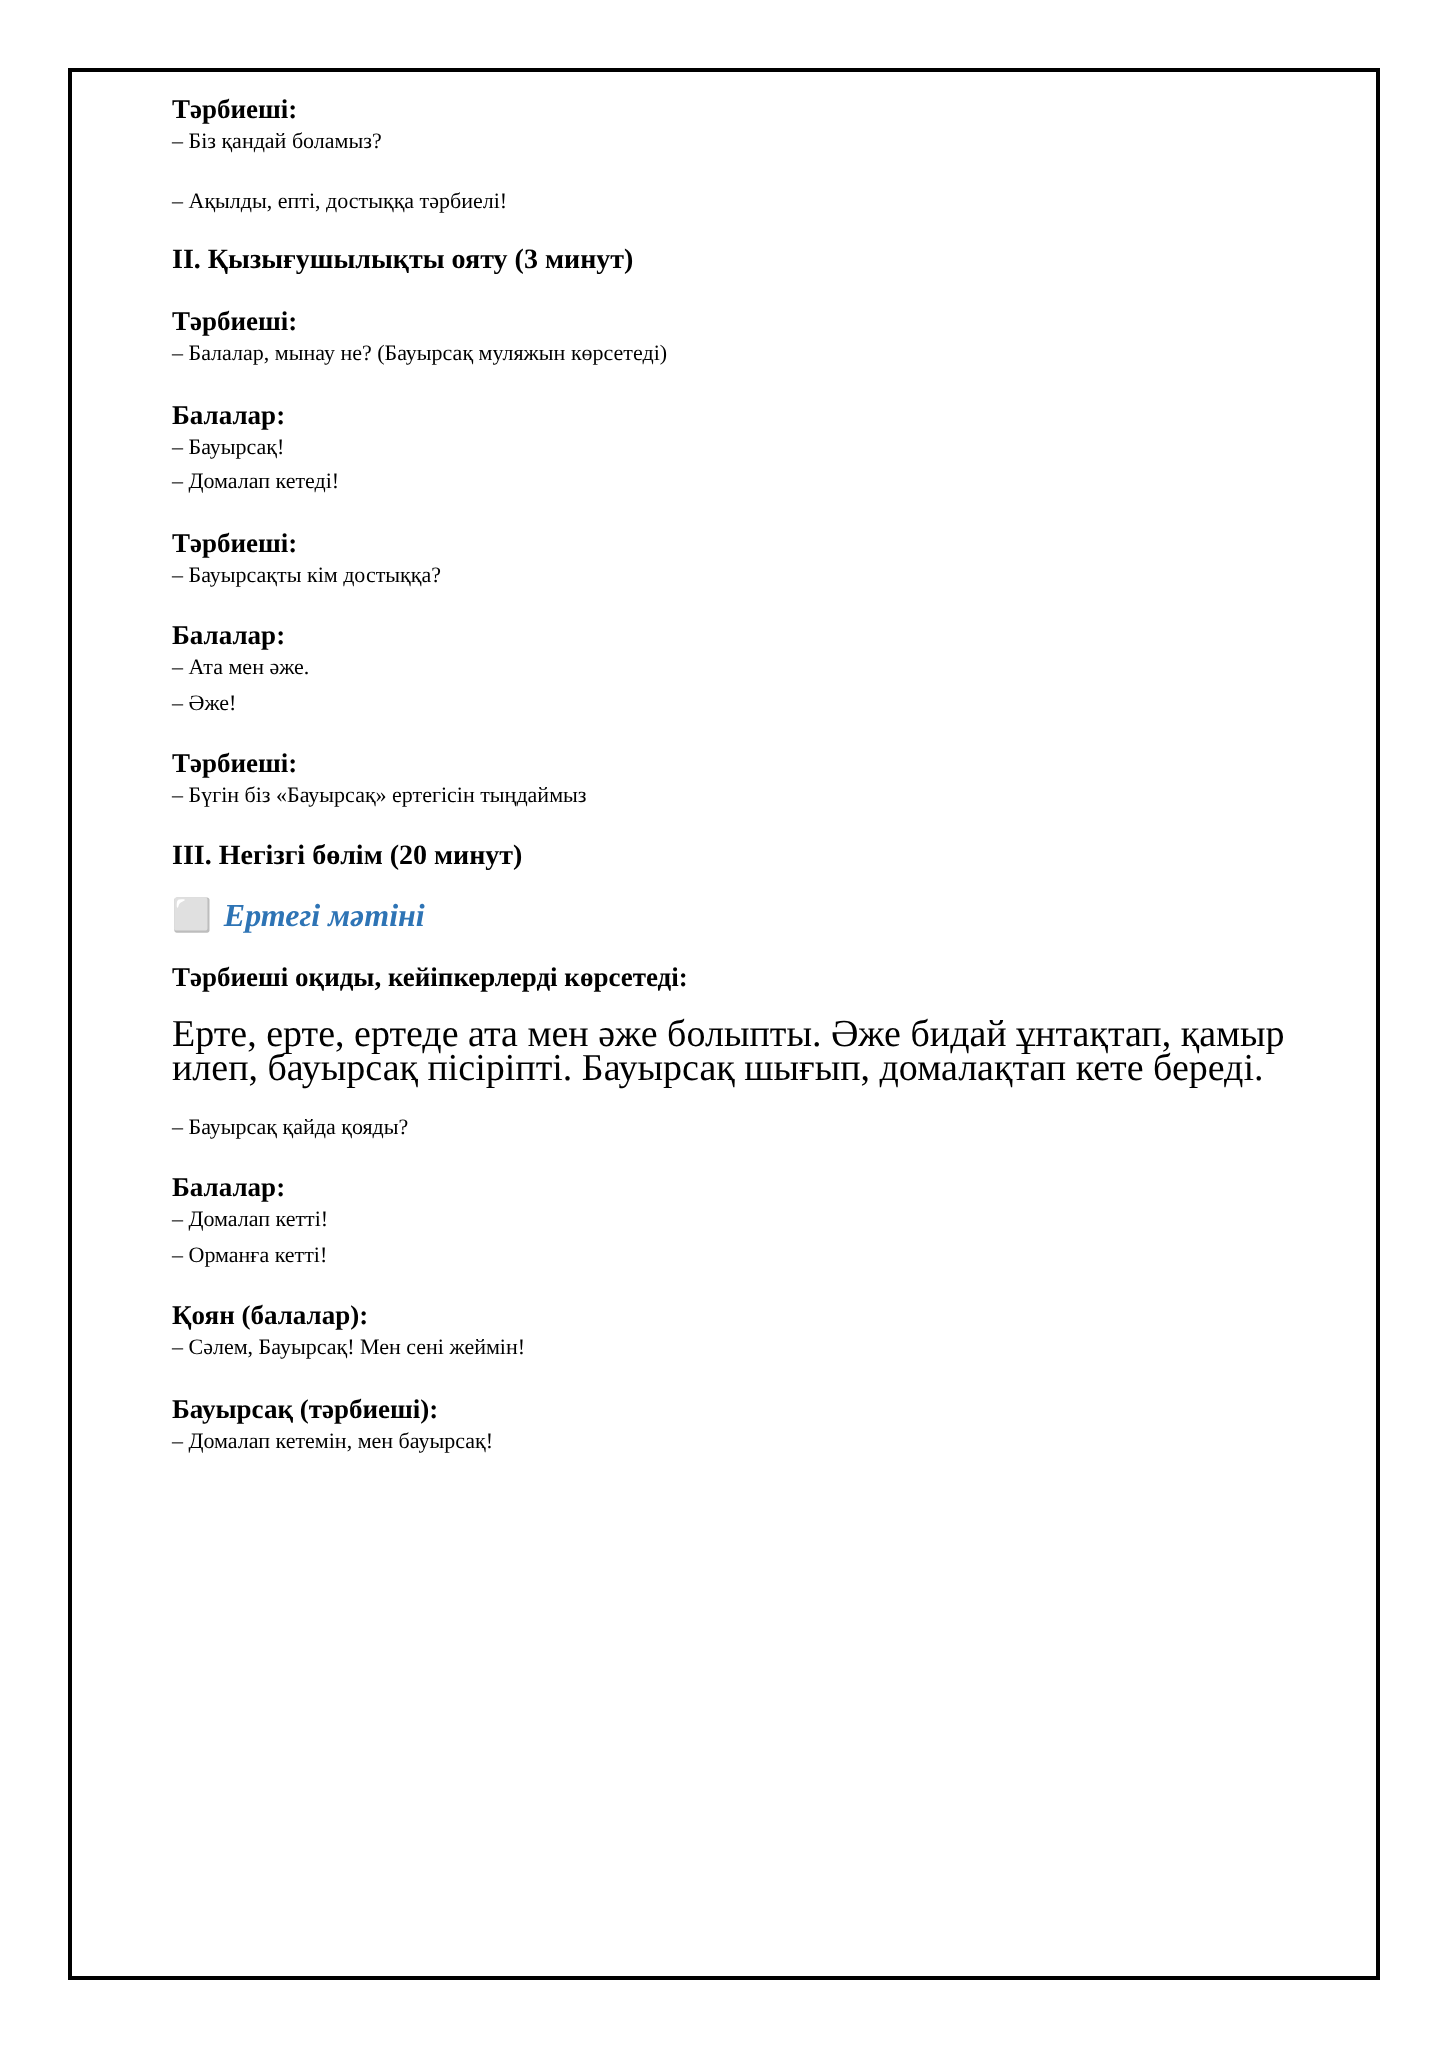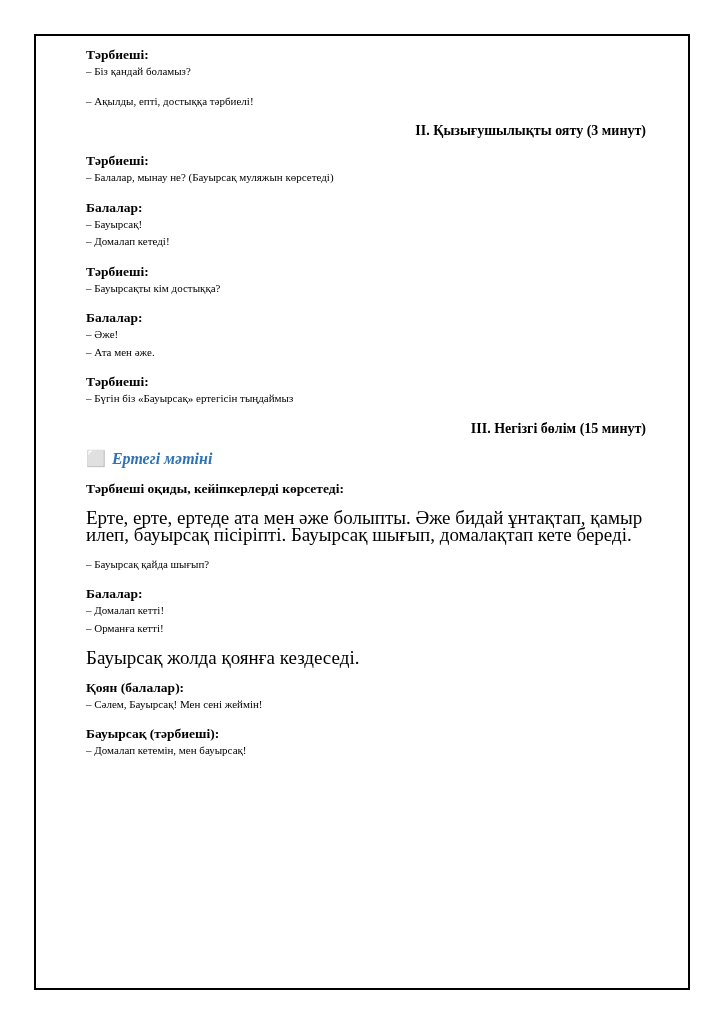--- a/index.html
+++ b/index.html
@@ -48,21 +48,20 @@
   .line {
     font-size: 11px;
     line-height: 17.5px;
     margin: 0;
   }
   .heading {
     font-weight: bold;
     font-size: 14px;
     line-height: 18px;
     margin: 0 0 12px 0;
-    text-align: right;
   }
   .subheading {
     font-weight: bold;
     font-style: italic;
     font-size: 16px;
     color: #2E74B5;
     line-height: 18px;
     margin: 0 0 12px 0;
   }
   .subheading .bullet {
@@ -99,42 +98,41 @@
         <div class="speaker">Балалар:</div>
         <div class="line">– Бауырсақ!</div>
         <div class="line">– Домалап кетеді!</div>
       </div>
       <div class="blk">
         <div class="speaker">Тәрбиеші:</div>
         <div class="line">– Бауырсақты кім достыққа?</div>
       </div>
       <div class="blk">
         <div class="speaker">Балалар:</div>
+        <div class="line">– Ата мен әже.</div>
         <div class="line">– Әже!</div>
-        <div class="line">– Ата мен әже.</div>
       </div>
       <div class="blk">
         <div class="speaker">Тәрбиеші:</div>
         <div class="line">– Бүгін біз «Бауырсақ» ертегісін тыңдаймыз</div>
       </div>
-      <div class="heading">III. Негізгі бөлім (15 минут)</div>
+      <div class="heading">III. Негізгі бөлім (20 минут)</div>
       <div class="subheading"><span class="bullet">⬜</span><span>Ертегі мәтіні</span></div>
       <div class="blk">
         <div class="speaker">Тәрбиеші оқиды, кейіпкерлерді көрсетеді:</div>
       </div>
       <div class="narration">Ерте, ерте, ертеде ата мен әже болыпты. Әже бидай ұнтақтап, қамыр илеп, бауырсақ пісіріпті. Бауырсақ шығып, домалақтап кете береді.</div>
       <div class="blk">
-        <div class="line">– Бауырсақ қайда шығып?</div>
+        <div class="line">– Бауырсақ қайда қояды?</div>
       </div>
       <div class="blk">
         <div class="speaker">Балалар:</div>
         <div class="line">– Домалап кетті!</div>
         <div class="line">– Орманға кетті!</div>
       </div>
-      <div class="narration">Бауырсақ жолда қоянға кездеседі.</div>
       <div class="blk">
         <div class="speaker">Қоян (балалар):</div>
         <div class="line">– Сәлем, Бауырсақ! Мен сені жеймін!</div>
       </div>
       <div class="blk">
         <div class="speaker">Бауырсақ (тәрбиеші):</div>
         <div class="line">– Домалап кетемін, мен бауырсақ!</div>
       </div>
     </div>
 </div>

